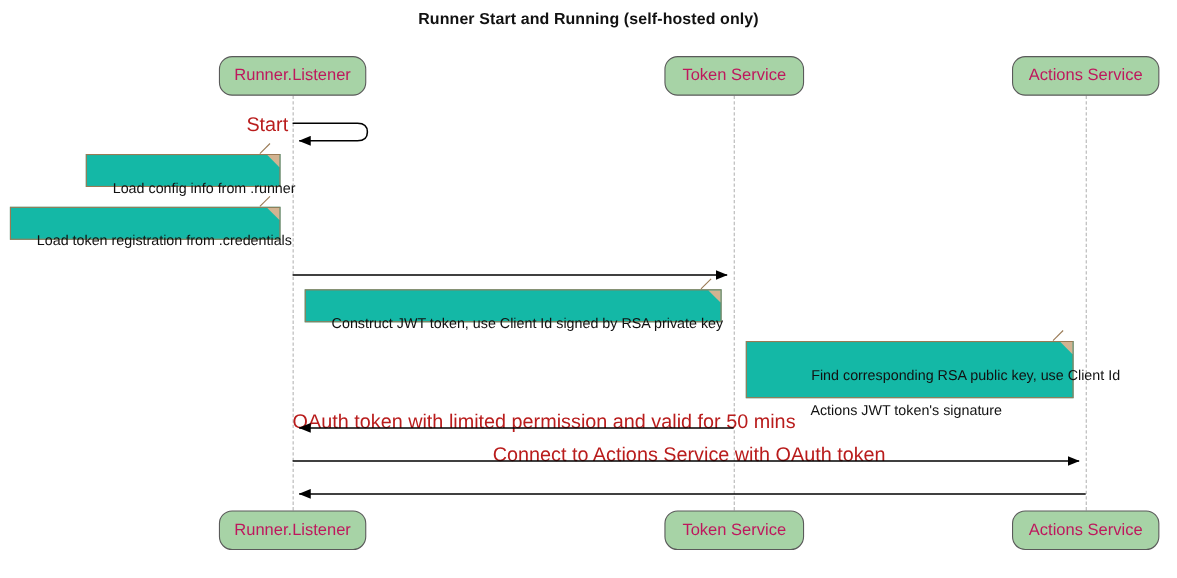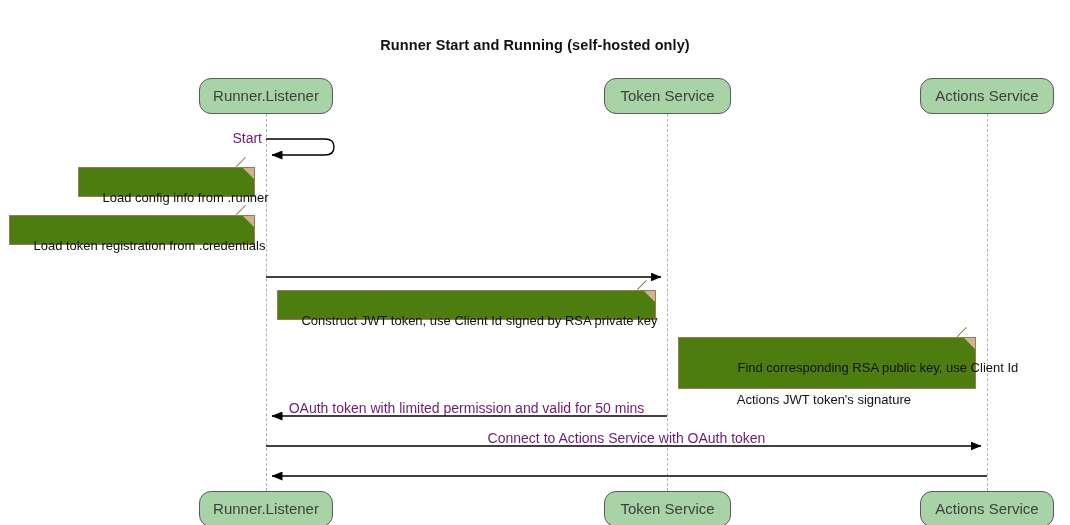--- a/index.html
+++ b/index.html
@@ -13,21 +13,20 @@
     font-family: "Liberation Sans", sans-serif;
     color: #1a1a1a;
     position: relative;
     overflow: hidden;
   }
   #diagram {
     position: absolute;
     left: 0; top: 0;
     width: 1070px;
     height: 395px;
-    margin-top: 27px;
   }
   .title {
     position: absolute;
     left: 0;
     top: 10px;
     width: 1070px;
     text-align: center;
     font-size: 14.5px;
     font-weight: bold;
     color: #111111;
@@ -37,34 +36,34 @@
   .actor-box {
     position: absolute;
     box-sizing: border-box;
     background: #A7D3A6;
     border: 1px solid #5a5a5a;
     border-radius: 12px;
     height: 36px;
     line-height: 34px;
     text-align: center;
     font-size: 15px;
-    color: #404040;
+    color: #be185d;
     white-space: nowrap;
   }
   
   .lifeline {
     position: absolute;
     width: 0;
     border-left: 1px dashed #b5b5b5;
   }
   
   .note {
     position: absolute;
     box-sizing: border-box;
-    background: #4d7c0f;
+    background: #14b8a6;
     border: 1px solid #9a7a55;
     font-size: 13px;
     color: #111111;
     padding: 6px 9px 6px 9px;
     line-height: 16px;
     white-space: pre;
   }
   .note-fold {
     position: absolute;
     top: 0;
@@ -80,22 +79,22 @@
     right: -1px;
     width: 13px;
     height: 13px;
     border-left: 1px solid #9a7a55;
     transform: rotate(45deg);
     transform-origin: top right;
   }
   
   .msg-label {
     position: absolute;
-    font-size: 14px;
-    color: #701a75;
+    font-size: 18px;
+    color: #b91c1c;
     white-space: nowrap;
     text-align: center;
   }
   .svg-layer {
     position: absolute;
     left: 0; top: 0;
     width: 1070px;
     height: 525px;
     pointer-events: none;
   }

